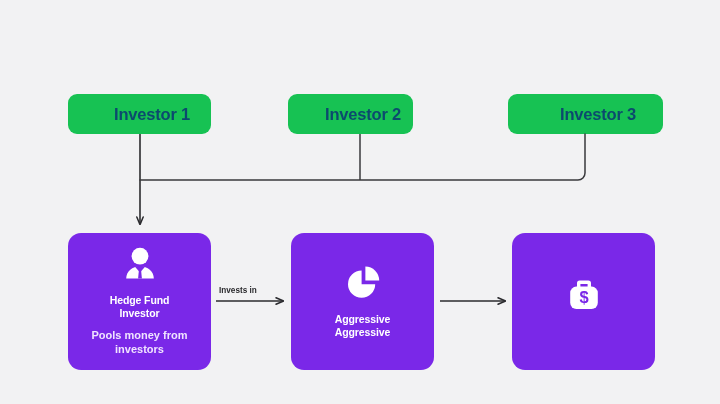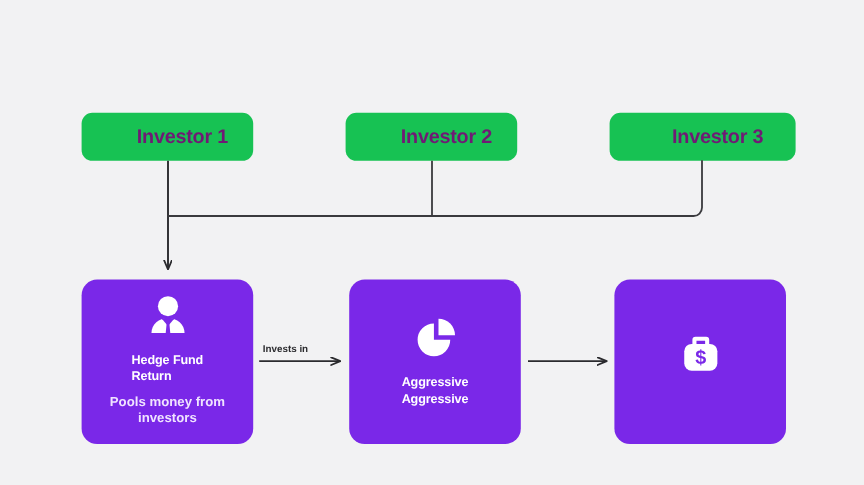--- a/index.html
+++ b/index.html
@@ -36,21 +36,21 @@
   .pill {
     position: absolute;
     height: 40px;
     background: #17c253;
     border-radius: 9px;
     display: flex;
     align-items: center;
     justify-content: center;
   }
   .pill-label {
-    color: #701a75;
+    color: #0c4a6e;
     font-size: 16.5px;
     font-weight: bold;
     letter-spacing: -0.2px;
     white-space: nowrap;
     padding-left: 25px;
   }
 
   
   .wires {
     position: absolute;
@@ -77,20 +77,21 @@
   }
   .card-icon {
     display: block;
     margin-bottom: 9px;
   }
   .card-title {
     color: #ffffff;
     font-size: 10.5px;
     font-weight: bold;
     line-height: 1.28;
+    text-align: center;
     letter-spacing: -0.1px;
   }
   .card-sub {
     margin-top: 7px;
     color: #f0e4ff;
     font-size: 11px;
     font-weight: bold;
     line-height: 1.3;
     text-align: center;
   }
@@ -108,21 +109,21 @@
 </head>
 <body>
 
 <div id="canvas">
 
 
   <div class="pill" style="left:68px; top:94px; width:143px;">
     <span class="pill-label">Investor 1</span>
   </div>
 
-  <div class="pill" style="left:288px; top:94px; width:143px;">
+  <div class="pill" style="left:288px; top:94px; width:125px;">
     <span class="pill-label">Investor 2</span>
   </div>
 
   <div class="pill" style="left:508px; top:94px; width:155px;">
     <span class="pill-label">Investor 3</span>
   </div>
 
   <svg class="wires" viewBox="0 0 720 404">
     <defs>
       <marker id="arrowhead" markerWidth="9" markerHeight="9" refX="7.6" refY="3.6" orient="auto" markerUnits="userSpaceOnUse">
@@ -153,21 +154,21 @@
                  C32.8,24.2 26.6,19.2 19,19.2 Z" fill="#ffffff"></path>
         <path d="M14.2,20.1 L19,25.6 L23.8,20.1
                  L23.8,19.4
                  C22.3,19.0 20.7,18.8 19,18.8
                  C17.3,18.8 15.7,19.0 14.2,19.4 Z" fill="#7a28e8"></path>
         <path d="M17.9,23.2 L20.1,23.2 L20.9,31.6 L17.1,31.6 Z" fill="#7a28e8"></path>
       </svg>
     </span>
     <span class="card-title">
       <span>Hedge Fund</span><br>
-      <span>Return</span>
+      <span>Investor</span>
     </span>
     <span class="card-sub">
       <span>Pools money from</span><br>
       <span>investors</span>
     </span>
   </div>
 
   <div class="card" style="left:291px; top:233px;">
     <span class="card-icon">
       <svg width="38" height="36" viewBox="0 0 38 36">

